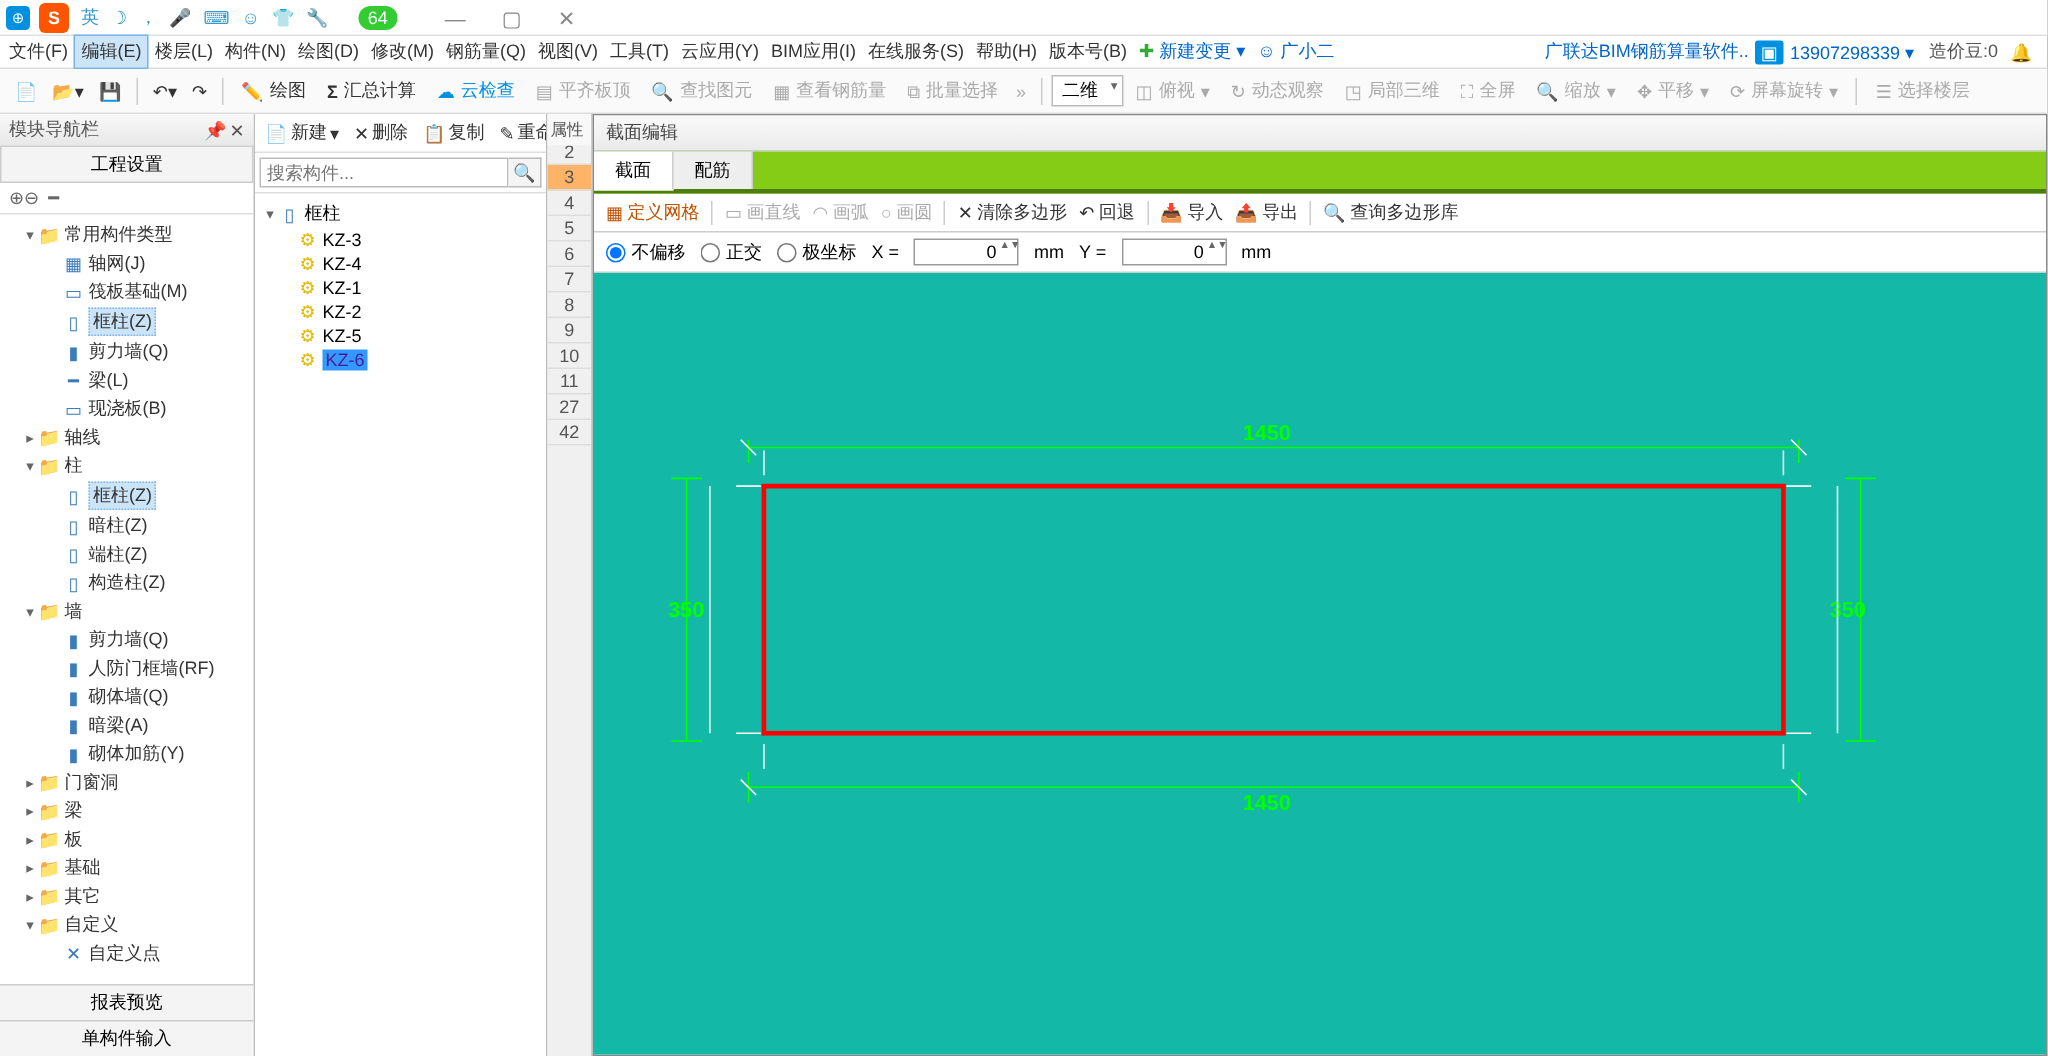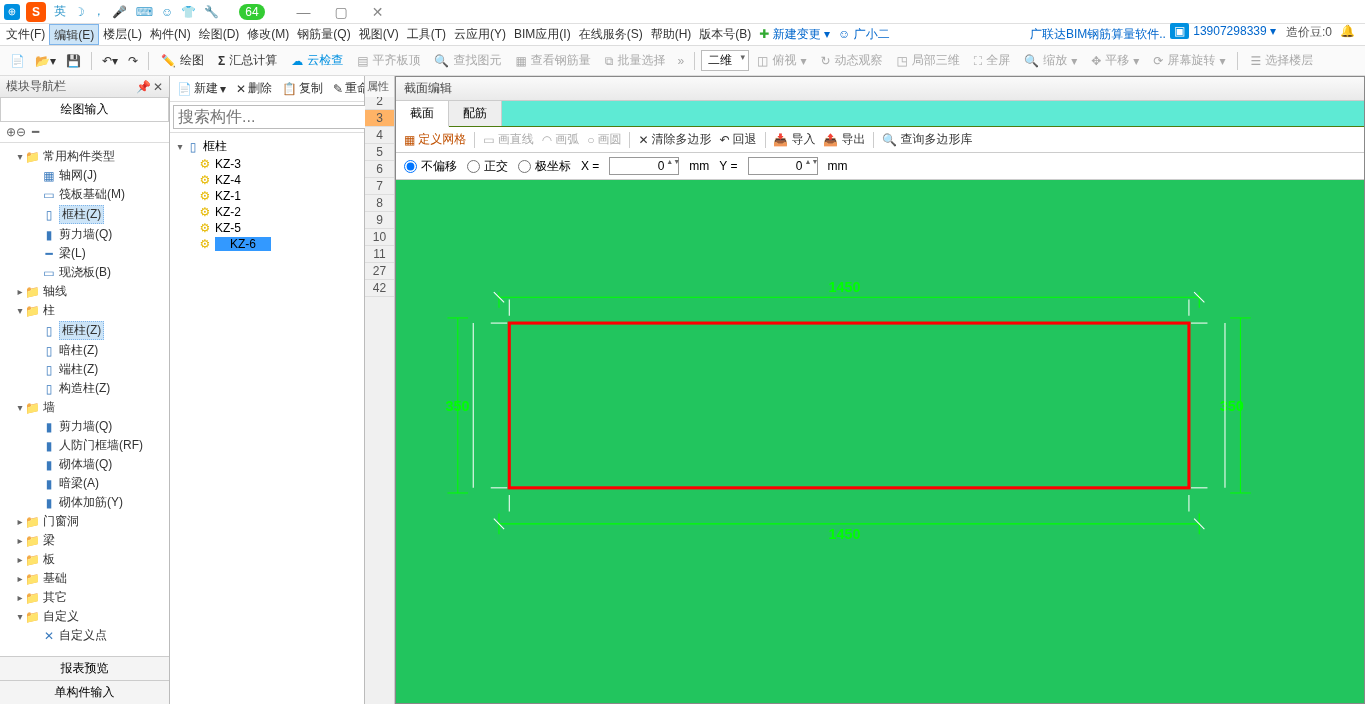--- a/index.html
+++ b/index.html
@@ -5,21 +5,21 @@
 *{box-sizing:border-box;margin:0;padding:0;font-family:"Microsoft YaHei","SimSun",Arial,sans-serif;font-size:12px;user-select:none}
 body{background:#fff;width:1365px;height:704px;overflow:hidden;position:relative}
 .titlebar{height:24px;background:#fff;display:flex;align-items:center;padding:0 4px;color:#999;border-bottom:1px solid #e0e0e0}
 .titlebar .app-icon{width:16px;height:16px;background:#0090E0;border-radius:3px;display:flex;align-items:center;justify-content:center;color:#fff;font-size:10px;margin-right:6px}
 .titlebar .title-text{flex:1}
 .titlebar .sogou{display:flex;align-items:center;gap:8px}
 .titlebar .sogou-icon{width:20px;height:20px;background:#ff5500;border-radius:4px;color:#fff;display:flex;align-items:center;justify-content:center;font-weight:bold}
 .titlebar .sogou span{color:#39c}
 .titlebar .badge{background:#3c3;color:#fff;padding:1px 6px;border-radius:8px;margin:0 20px}
 .titlebar .winbtn{color:#888;padding:0 12px;font-size:14px}
-.menubar{height:22px;display:flex;padding:0 2px;border-bottom:1px solid #ddd}
+.menubar{height:22px;display:flex;align-items:center;padding:0 2px;border-bottom:1px solid #ddd}
 .menubar .menu-item{padding:2px 4px;color:#333;cursor:pointer}
 .menubar .menu-item.active{background:#cce4f7;border:1px solid #7eb4ea}
 .menubar .menu-item.blue{color:#06c}
 .menubar .spacer{flex:1}
 .menubar .acct{color:#06c;margin-right:10px}
 .menubar .acct-icon{background:#0090E0;color:#fff;padding:1px 4px;border-radius:2px;margin-right:4px}
 .menubar .bell{color:#0090E0}
 .toolbar1{height:30px;display:flex;align-items:center;padding:0 6px;gap:2px;border-bottom:1px solid #ddd;background:#fafafa}
 .toolbar1 .tbtn{padding:2px 6px;display:flex;align-items:center;gap:4px;color:#333}
 .toolbar1 .tbtn.icon-only{padding:2px 4px}
@@ -40,45 +40,45 @@
 .tree-node .ind{display:inline-block}
 .tree-node .folder{color:#e6b800;margin-right:3px}
 .tree-node .fico{margin-right:3px;display:inline-flex;width:14px;justify-content:center}
 .tree-node.sel span.lbl{background:#cce4f7;border:1px dotted #7eb4ea;padding:0 2px}
 .bottom-tabs{display:flex;flex-direction:column}
 .bottom-tab{text-align:center;padding:3px;border-top:1px solid #ccc;background:#f4f4f4}
 .mid-panel{width:195px;border-right:1px solid #bbb;display:flex;flex-direction:column}
 .mid-toolbar{padding:3px 4px;display:flex;gap:4px;align-items:center;border-bottom:1px solid #ddd;color:#333;flex-wrap:nowrap;overflow:hidden}
 .mid-toolbar .mbtn{display:flex;align-items:center;gap:2px;padding:1px 3px;white-space:nowrap}
 .search-row{display:flex;padding:3px;border-bottom:1px solid #ddd}
-.search-row input{flex:1;border:1px solid #bbb;padding:2px 4px;font-size:16px}
+.search-row input{flex:1;border:1px solid #bbb;padding:2px 4px;font-size:12px}
 .search-row .sbtn{width:22px;border:1px solid #bbb;border-left:none;background:#f4f4f4;display:flex;align-items:center;justify-content:center;color:#888}
 .comp-tree{flex:1;padding:4px;overflow:auto}
 .comp-tree .tree-node .gear{color:#e6b800}
-.comp-tree .tree-node.sel-item span.lbl{background:#3399ff;color:#000000;padding:0 15px}
+.comp-tree .tree-node.sel-item span.lbl{background:#3399ff;color:#4c1d95;padding:0 2px}
 .right-panel{flex:1;display:flex;flex-direction:column;position:relative}
 .row-nums{width:30px;border-right:1px solid #ccc;background:#f0f0f0;display:flex;flex-direction:column}
 .row-nums div{text-align:center;padding:1px 0;border-bottom:1px solid #ddd;color:#555}
 .row-nums div.active{background:#ffb366}
 .right-body{flex:1;display:flex}
 .editor-window{position:absolute;left:30px;top:0;right:0;bottom:0;background:#fff;border:1px solid #888;display:flex;flex-direction:column}
 .editor-title{background:linear-gradient(#fafafa,#eaeaea);padding:3px 8px;border-bottom:1px solid #ccc;color:#444}
-.editor-tabs{display:flex;background:#5eead4;border-bottom:1px solid #4d7c0f}
+.editor-tabs{display:flex;background:#84cc16;border-bottom:3px solid #4d7c0f}
 .editor-tab{padding:4px 14px;border-right:1px solid #ccc;cursor:pointer;background:#eee}
 .editor-tab.active{background:#fff;border-bottom:1px solid #fff;margin-bottom:-1px}
 .editor-toolbar{display:flex;align-items:center;padding:4px 8px;gap:8px;border-bottom:1px solid #ccc;color:#333;flex-wrap:nowrap}
 .editor-toolbar .ebtn{display:flex;align-items:center;gap:3px;white-space:nowrap}
 .editor-toolbar .esep{width:1px;height:16px;background:#ccc}
 .coord-bar{display:flex;align-items:center;padding:4px 8px;gap:10px;border-bottom:1px solid #ccc}
 .coord-bar label{display:flex;align-items:center;gap:4px}
 .coord-bar input[type=radio]{margin:0}
 .coord-bar .num-input{border:1px solid #999;width:70px;padding:1px 14px 1px 4px;text-align:right;position:relative}
 .coord-bar .spin-wrap{position:relative;display:inline-block}
 .coord-bar .spin{position:absolute;right:1px;top:1px;bottom:1px;width:12px;display:flex;flex-direction:column;font-size:7px;color:#666}
-.canvas-area{flex:1;background:#22c55e;position:relative;overflow:hidden}
+.canvas-area{flex:1;background:#14b8a6;position:relative;overflow:hidden}
 .canvas-area svg{position:absolute;inset:0}
 .dim-text{fill:#0f0;font-size:14px;font-weight:bold}
 .dyn-input{background:#f4f4f4;border-top:1px solid #ccc;padding:3px 8px;color:#555}
 .status-bar{background:#f4f4f4;border-top:1px solid #ccc;padding:3px 8px;display:flex;gap:30px;color:#444}
 .prop-tab-stub{position:absolute;left:0;top:0;width:30px;background:#f8f8f8;padding:3px 2px;border-right:1px solid #ccc;color:#555;font-size:11px}
 </style>
 </head>
 <body>
 
 <div class="titlebar">
@@ -160,21 +160,21 @@
 
   <div class="left-panel">
     <div class="panel-header">
       <span>模块导航栏</span>
       <span class="pins">
           <span>📌</span>
           <span>✕</span>
         </span>
     </div>
     <div class="panel-tabs">
-      <div class="panel-tab active">绘图输入</div>
+      <div class="panel-tab">工程设置</div>
     </div>
     <div class="small-toolbar">
       <span>⊕⊖</span>
       <span>━</span>
     </div>
     <div class="tree" id="left-tree">
         <div class="tree-node">
           <span class="ind" style="width:12px"></span>
           <span class="exp">▾</span>
           <span class="fico folder" style="color:#e6b800">📁</span>

